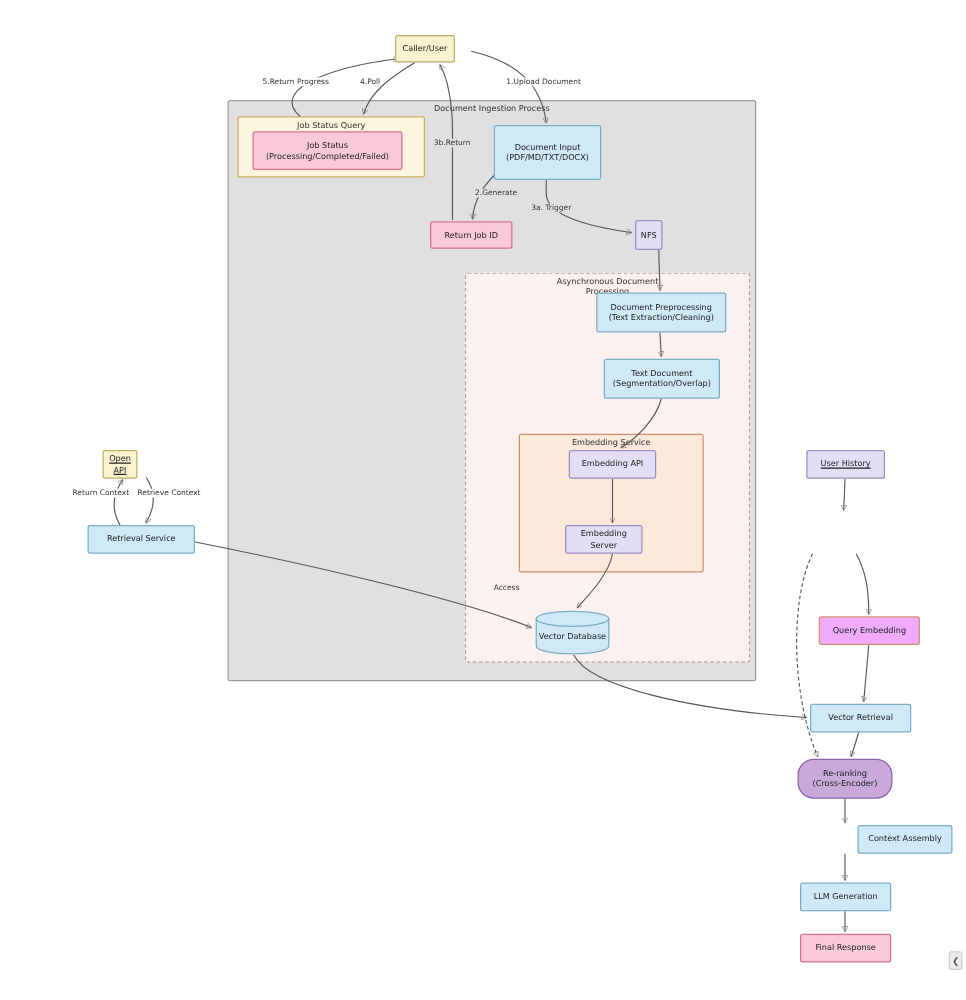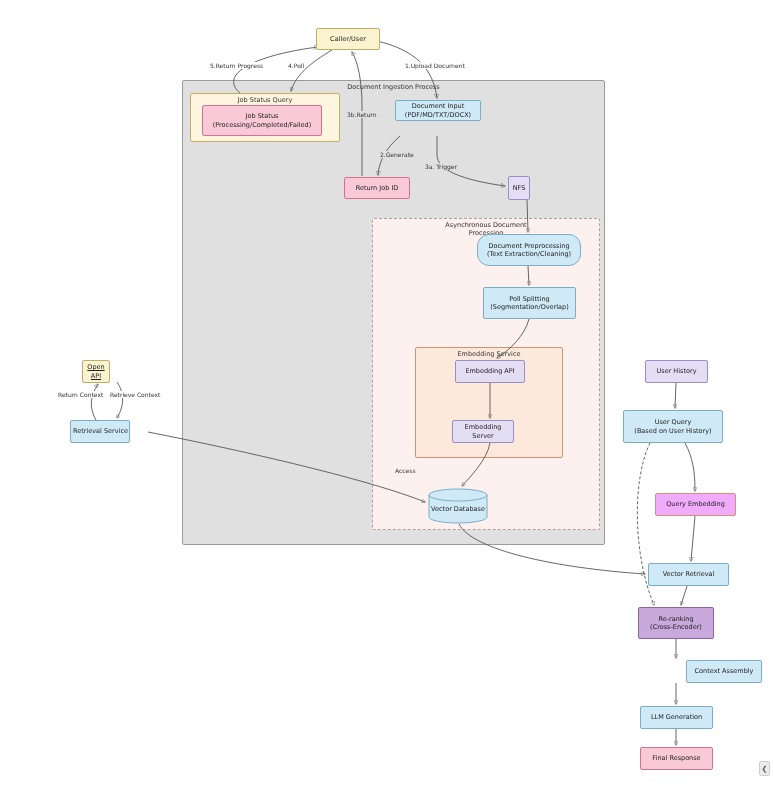--- a/index.html
+++ b/index.html
@@ -44,37 +44,37 @@
   .yellow  { background:#fbf3cf; border-color:#bfae6a; }
   .pink    { background:#f9c9d8; border-color:#d4738f; }
   .blue    { background:#cfe9f6; border-color:#7aaec6; }
   .lpurple { background:#e4def5; border-color:#9b8ec4; }
   .purple  { background:#c9a8dc; border-color:#8a63a8; }
   .peach   { background:#f0abfc; border-color:#d49270; }
   .cyl     { background: transparent; border: none; }
   .cylsvg  { position: absolute; left: 0; top: 0; }
   .cyl-label { position: relative; padding-top: 7px; }
 
-  .n-caller       { left:316px; top:28px;  width:64px;  height:22px; }
+  .n-caller       { left:316px; top:28px;  width:48px;  height:22px; }
   .n-jobstatus    { left:202px; top:105px; width:120px; height:31px; }
-  .n-docinput     { left:395px; top:100px; width:86px;  height:21px; }
+  .n-docinput     { left:395px; top:100px; width:86px;  height:44px; }
   .n-returnjobid  { left:344px; top:177px; width:66px;  height:22px; }
   .n-nfs          { left:508px; top:176px; width:22px;  height:24px; }
-  .n-docpre       { left:477px; top:234px; width:104px; height:32px;border-radius:12px; }
+  .n-docpre       { left:477px; top:234px; width:104px; height:32px; }
   .n-textsplit    { left:483px; top:287px; width:93px;  height:32px; }
   .n-embapi       { left:455px; top:360px; width:70px;  height:23px;justify-content:flex-end; }
   .n-embserver    { left:452px; top:420px; width:62px;  height:23px; }
   .n-vectordb     { left:428px; top:488px; width:60px;  height:36px; }
   .n-openapi      { left:82px;  top:360px; width:28px;  height:23px;text-decoration:underline; }
-  .n-retrieval    { left:70px;  top:420px; width:60px;  height:23px;text-align:right; }
-  .n-userhistory  { left:645px; top:360px; width:63px;  height:23px; }
+  .n-retrieval    { left:70px;  top:420px; width:86px;  height:23px; }
+  .n-userhistory  { left:645px; top:360px; width:63px;  height:23px;text-decoration:underline; }
   .n-userquery    { left:623px; top:410px; width:100px; height:33px; }
   .n-queryemb     { left:655px; top:493px; width:81px;  height:23px; }
   .n-vecretrieval { left:648px; top:563px; width:81px;  height:23px; }
-  .n-rerank       { left:638px; top:607px; width:76px;  height:32px; }
+  .n-rerank       { left:638px; top:607px; width:76px;  height:32px;border-radius:13px; }
   .n-ctxassembly  { left:638px; top:660px; width:76px;  height:23px;margin-left:48px; }
   .n-llmgen       { left:640px; top:706px; width:73px;  height:23px; }
   .n-final        { left:640px; top:747px; width:73px;  height:23px; }
 
   
   .elabel {
     position: absolute; font-size: 6px; color: #333; line-height: 1.2;
     padding: 0 1px; white-space: nowrap;
   }
   .on-white { background:#ffffff; }
@@ -166,21 +166,21 @@
     <span class="nlabel">Return Job ID</span>
   </div>
   <div class="node lpurple n-nfs">
     <span class="nlabel">NFS</span>
   </div>
   <div class="node blue n-docpre">
     <span class="nlabel">Document Preprocessing
 (Text Extraction/Cleaning)</span>
   </div>
   <div class="node blue n-textsplit">
-    <span class="nlabel">Poll Splitting
+    <span class="nlabel">Text Document
 (Segmentation/Overlap)</span>
   </div>
   <div class="node lpurple n-embapi">
     <span class="nlabel">Embedding API</span>
   </div>
   <div class="node lpurple n-embserver">
     <span class="nlabel">Embedding Server</span>
   </div>
   <div class="node cyl n-vectordb">
     <svg class="cylsvg" width="60" height="36" viewBox="0 0 60 36">
@@ -190,24 +190,20 @@
     <span class="nlabel cyl-label">Vector Database</span>
   </div>
   <div class="node yellow n-openapi">
     <span class="nlabel">Open API</span>
   </div>
   <div class="node blue n-retrieval">
     <span class="nlabel">Retrieval Service</span>
   </div>
   <div class="node lpurple n-userhistory">
     <span class="nlabel">User History</span>
-  </div>
-  <div class="node blue n-userquery">
-    <span class="nlabel">User Query
-(Based on User History)</span>
   </div>
   <div class="node peach n-queryemb">
     <span class="nlabel">Query Embedding</span>
   </div>
   <div class="node blue n-vecretrieval">
     <span class="nlabel">Vector Retrieval</span>
   </div>
   <div class="node purple n-rerank">
     <span class="nlabel">Re-ranking
 (Cross-Encoder)</span>

